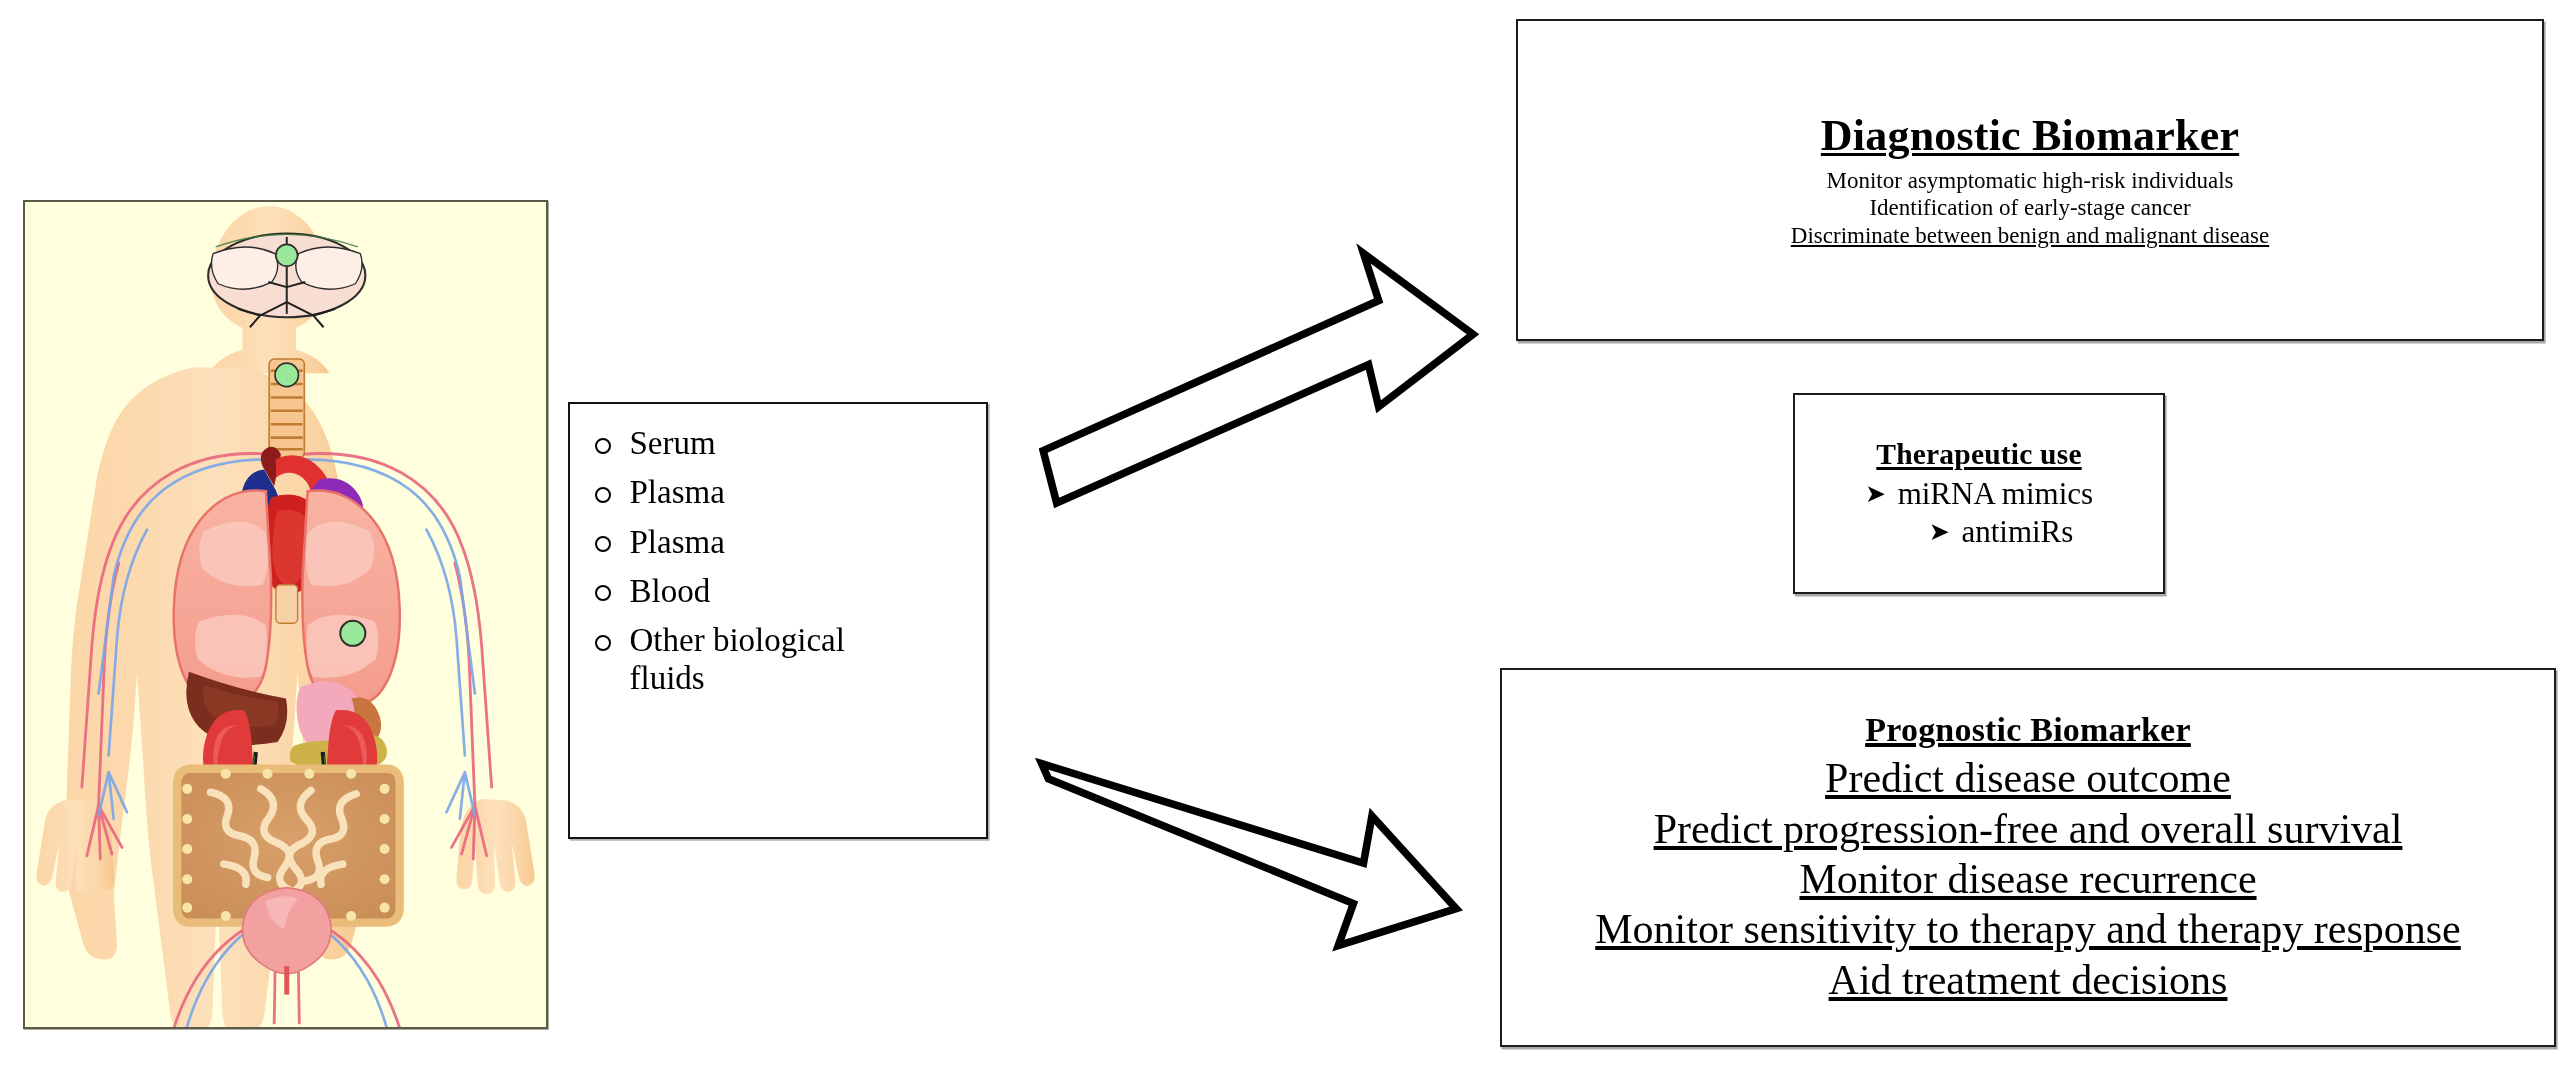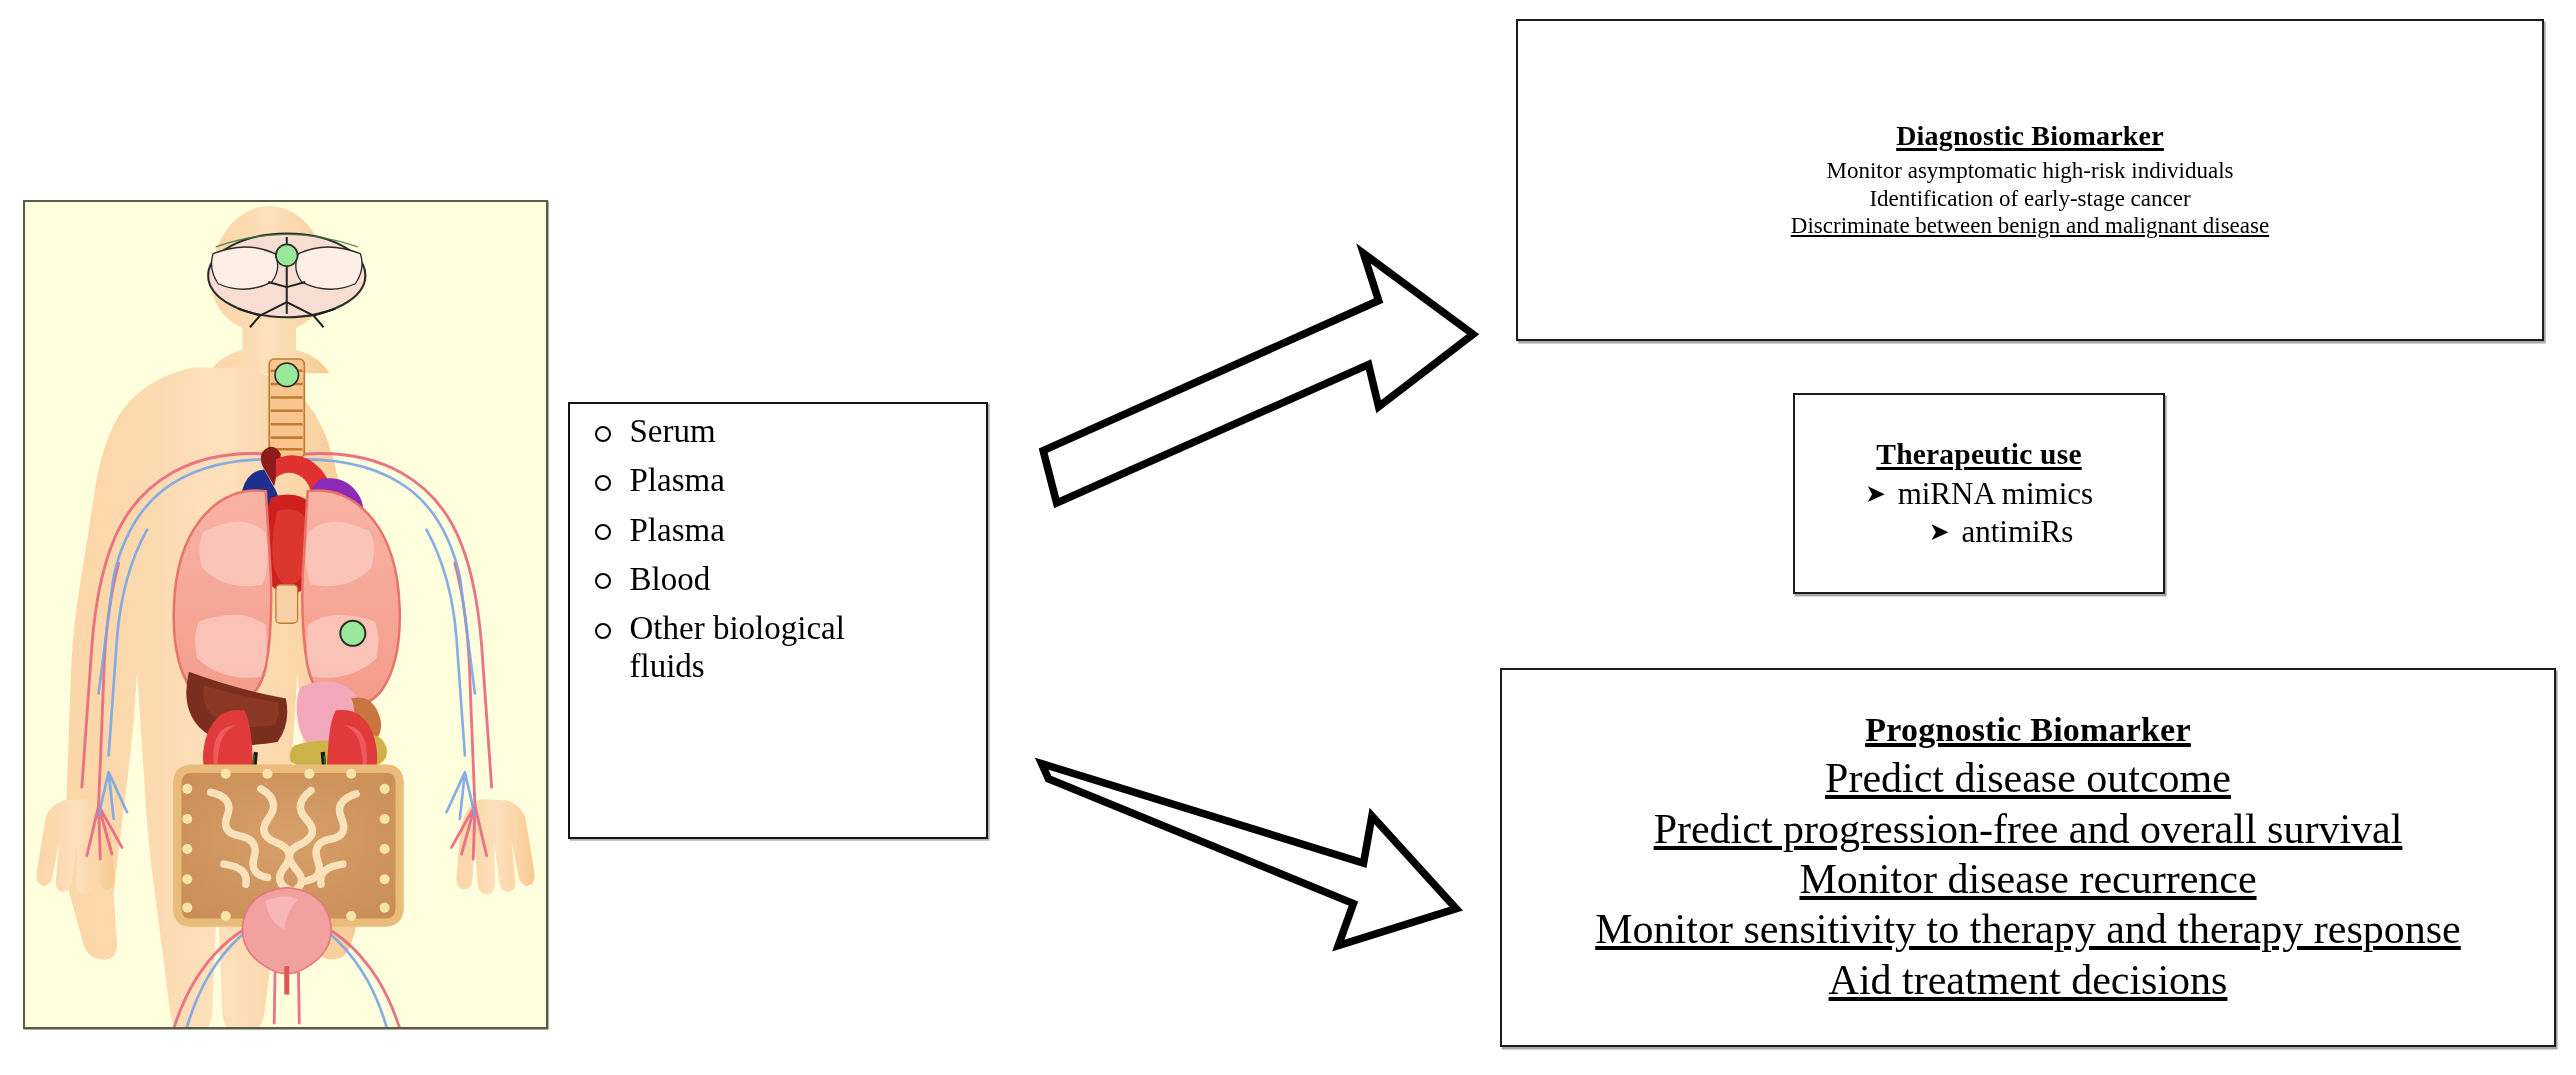--- a/index.html
+++ b/index.html
@@ -25,40 +25,40 @@
   .panel-inner{width:100%;height:100%;display:flex;flex-direction:column;
       align-items:center;justify-content:center;padding:3.4px 11.8px;box-sizing:border-box;}
 
   .box-title{font-weight:bold;text-decoration:underline;
       text-underline-offset:2.5px;text-decoration-thickness:2.5px;
       letter-spacing:0.2px;line-height:1.18;}
 
   .box-line{line-height:1.2;text-align:center;white-space:nowrap;}
 
   
-  #diagnostic-box .box-title{font-size:28px;margin-bottom:5px;}
+  #diagnostic-box .box-title{font-size:44px;margin-bottom:5px;}
   #diagnostic-box .box-line{font-size:23px;}
   #diagnostic-box .wrapline{white-space:normal;max-width:944px;text-decoration:underline;}
 
   
   #therapeutic-box .box-title{font-size:29.5px;margin-bottom:3.4px;}
   #therapeutic-box .bullet-row{font-size:31px;display:flex;align-items:baseline;
       gap:11.8px;line-height:1.22;}
   #therapeutic-box .bullet-row.indent{padding-left:44px;}
   .arrow-bullet{font-size:25px;line-height:1;transform:translateY(-1.7px);}
 
   
   #prognostic-box .box-title{font-size:34px;margin-bottom:3.4px;}
   #prognostic-box .box-line{font-size:42px;}
 
   
   #biofluid-box{left:568px;top:402px;width:420px;height:437px;
       background:#fff;border:2.5px solid #141414;box-sizing:border-box;
       box-shadow:1.7px 1.7px 0 #b0b0b0;}
-  #biofluid-list{list-style:none;margin:0;padding:8px 0 0 25px;}
+  #biofluid-list{list-style:none;margin:0;padding:20px 0 0 25px;}
   #biofluid-list li{display:flex;align-items:flex-start;gap:18.5px;
       font-size:33px;line-height:1.16;margin-bottom:11px;}
   .hollow-bullet{flex:0 0 auto;width:16px;height:16px;border:2.5px solid #000;
       border-radius:50%;margin-top:13.5px;box-sizing:border-box;}
   .li-text{max-width:253px;}
 
   
   #arrow-up{left:1038px;top:250px;width:479px;height:295px;}
   #arrow-down{left:1035px;top:698px;width:497px;height:278px;}
   .arrow-svg{display:block;width:100%;height:100%;overflow:visible;}

